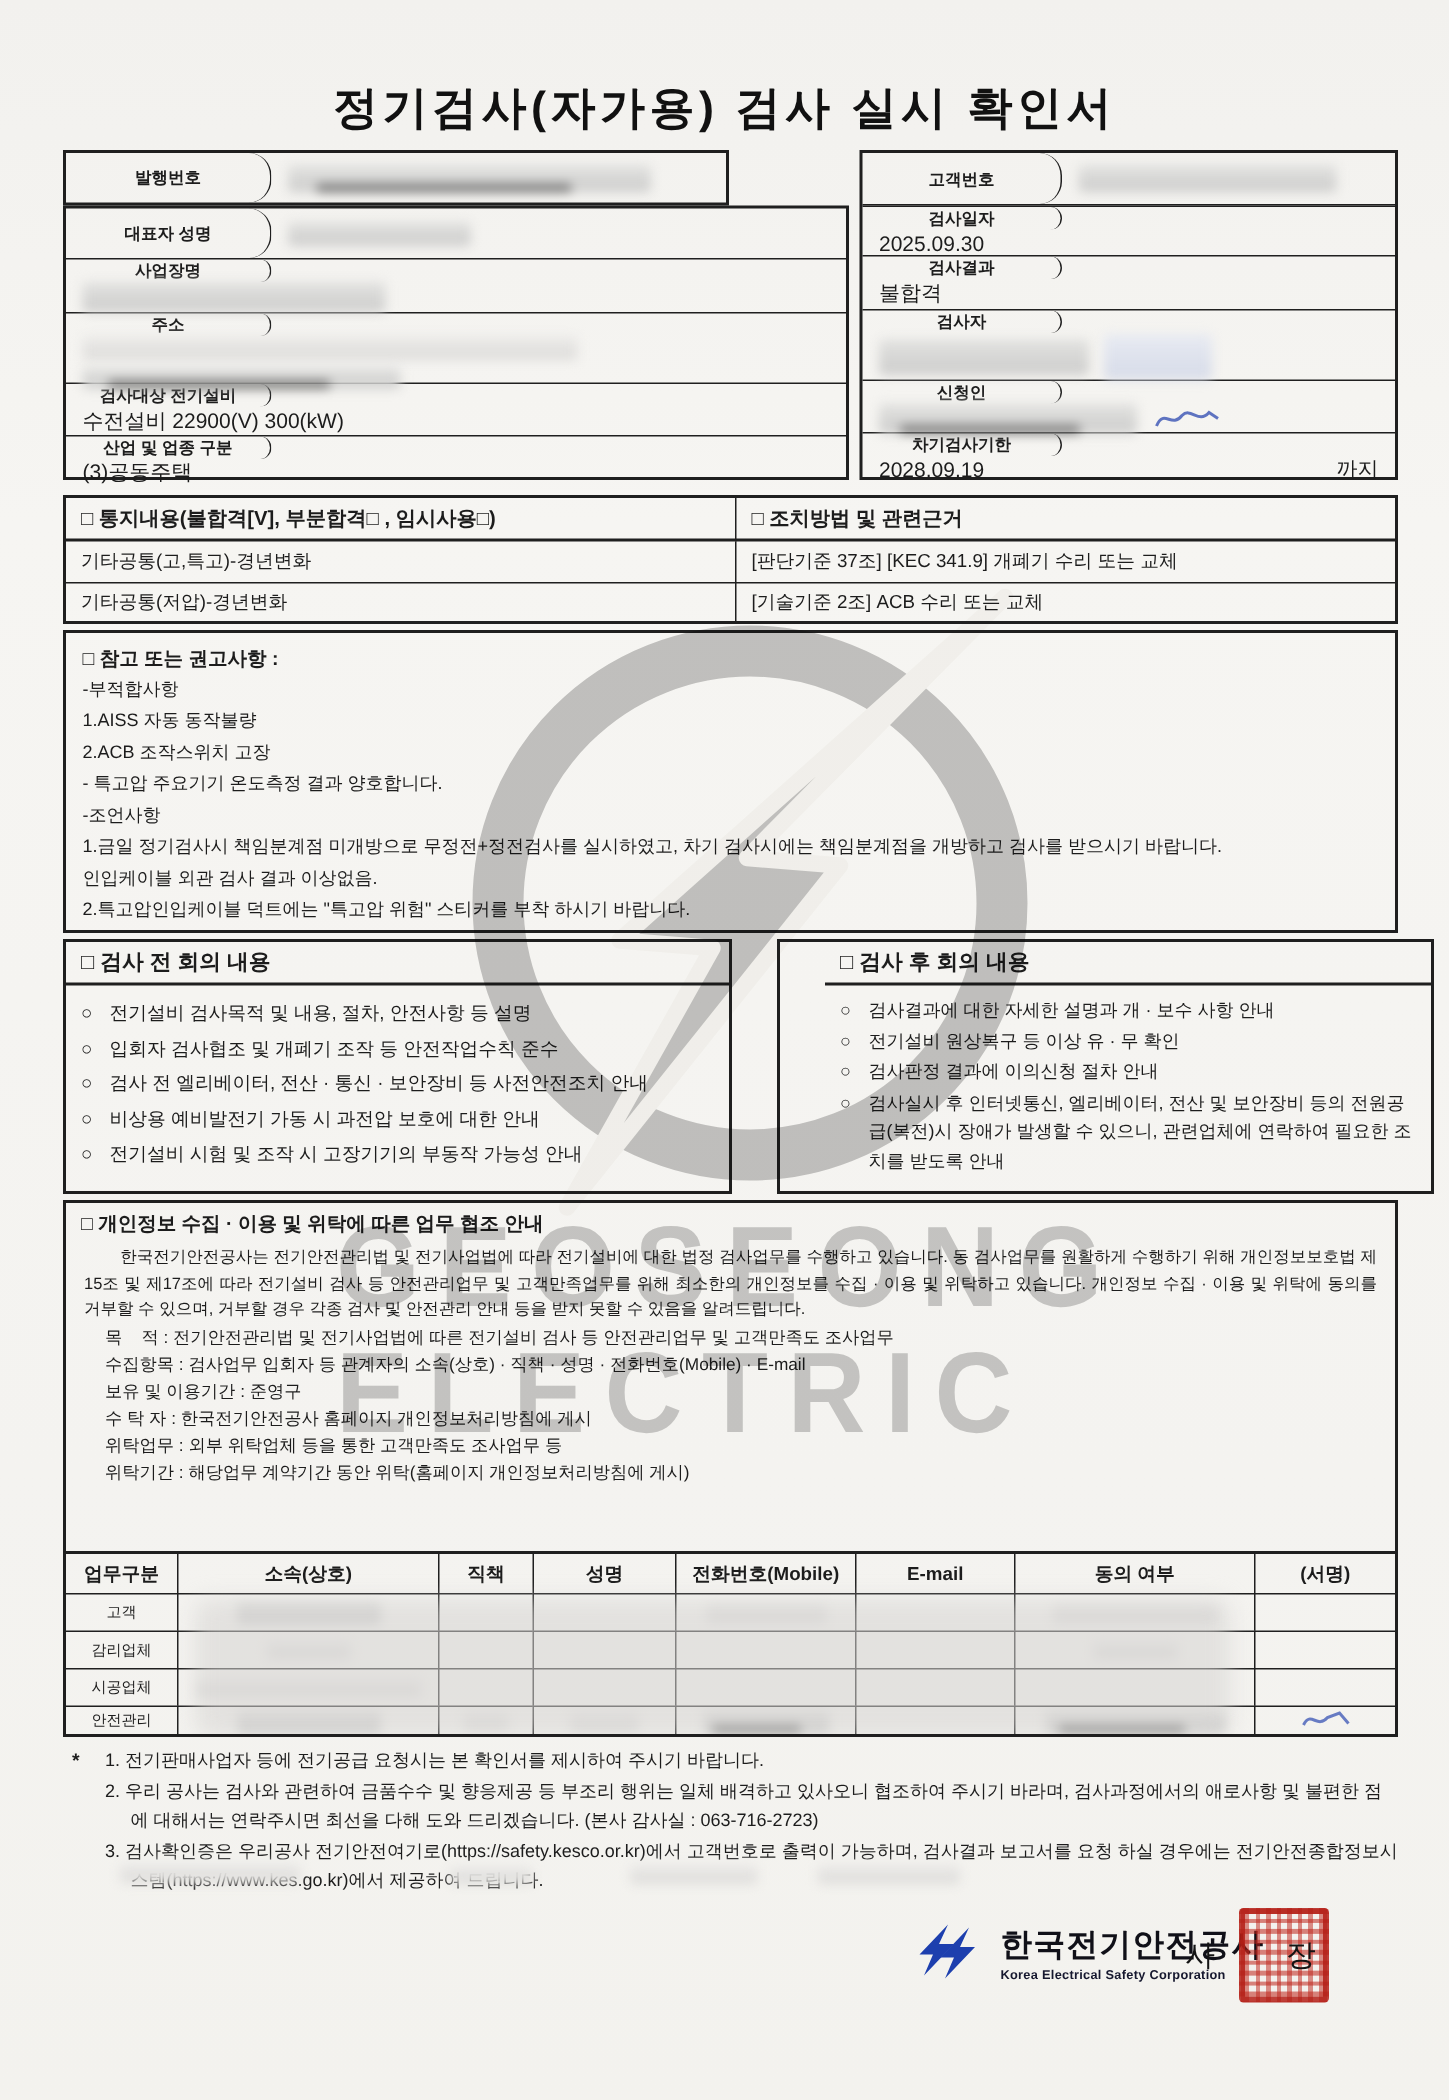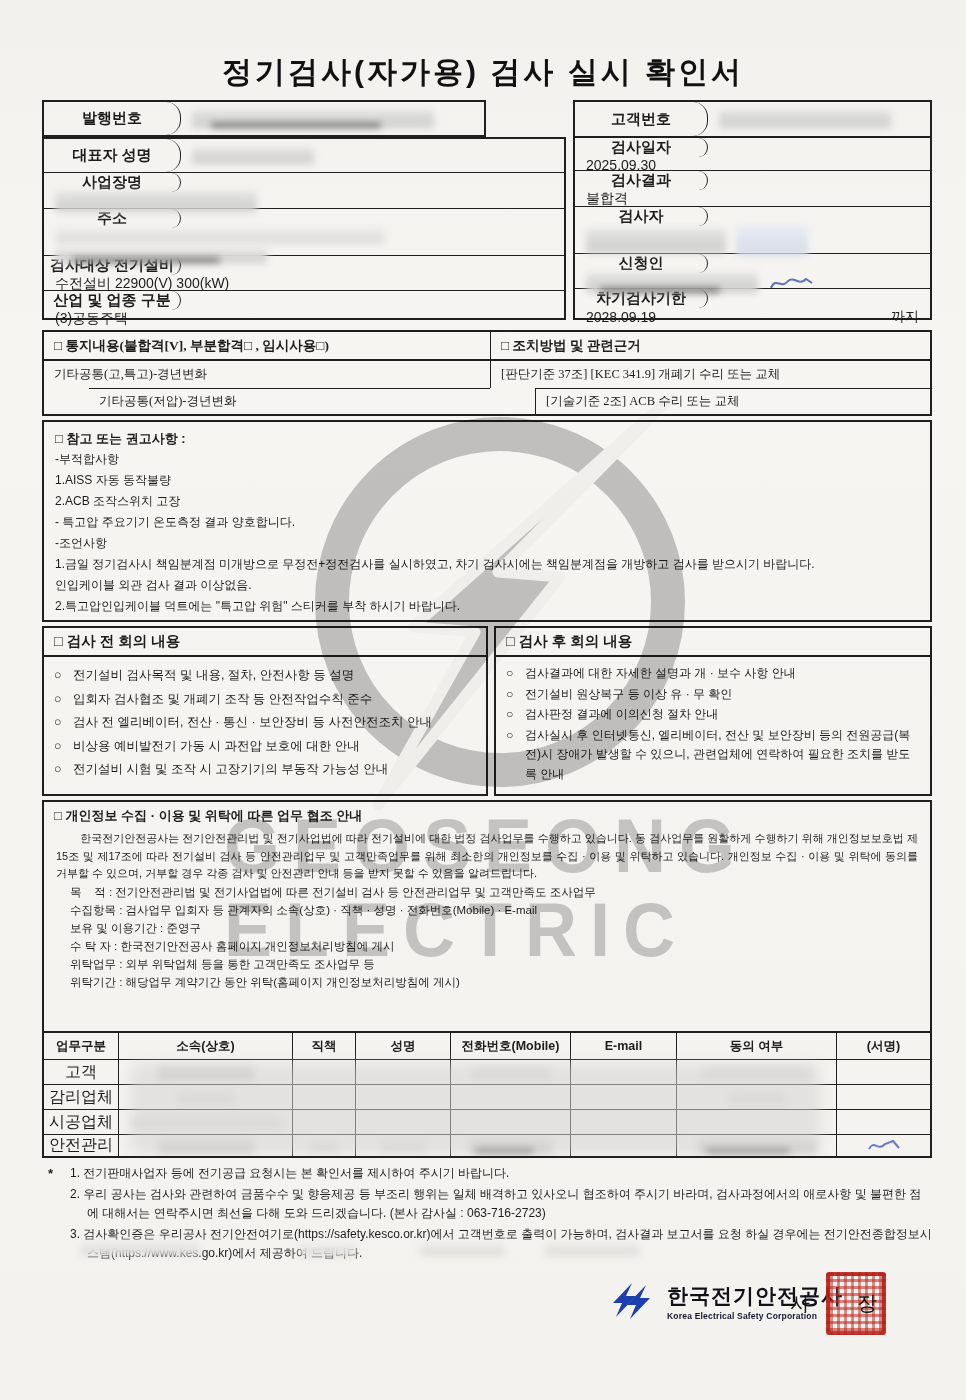--- a/index.html
+++ b/index.html
@@ -7,21 +7,21 @@
     background:linear-gradient(180deg,#f2f1ee 0%,#f6f5f2 25%,#f4f3f0 70%,#f3f2ee 100%);
     font-family:"Liberation Sans","DejaVu Sans",sans-serif;color:#1c1c1c;}
   .abs{position:absolute;}
 
   
   .title{position:absolute;left:0;top:52px;width:100%;text-align:center;
     font-size:30px;font-weight:800;letter-spacing:3px;color:#111;}
 
   
   .bx{border:2.5px solid #1f1f1f;box-sizing:border-box;background:transparent;}
-  .lbl{display:flex;align-items:center;justify-content:center;font-weight:700;font-size:15px;border-radius:15px;}
+  .lbl{display:flex;align-items:center;justify-content:center;font-weight:700;font-size:11px;border-radius:15px;}
   .val{flex:1;display:flex;align-items:center;padding:0 11px;font-size:14px;gap:10px;}
 
   
   .hdr{position:absolute;left:42px;top:100px;width:890px;height:224px;}
   .issue-box{position:absolute;left:0;top:0;width:444px;height:37px;display:flex;}
   .issue-box .lbl{width:136px;border-right:1.5px solid #1f1f1f;}
   .left-main{position:absolute;left:0;top:37px;width:524px;height:183px;
     display:grid;grid-template-rows:33px 36px 47px 35px 1fr;}
   .right-main{position:absolute;left:531px;top:0;width:359px;height:220px;
     display:grid;grid-template-rows:35px 33px 36px 47px 35px 1fr;}
@@ -43,35 +43,35 @@
   .bz-ceo{width:122px;height:16px;}    .bz-biz{width:202px;height:20px;}
   .bz-ad1{width:330px;height:16px;}    .bz-ad2{width:212px;height:14px;}
   .bz-insp{width:140px;height:24px;}   .bz-insp2{width:72px;height:30px;}
   .bz-app{width:172px;height:20px;}
   .stack{display:flex;flex-direction:column;gap:5px;align-items:flex-start;}
   .sig-squiggle{flex:0 0 auto;}
 
   
   .notice{position:absolute;left:42px;top:330px;width:890px;height:86px;
     display:grid;grid-template-columns:446px 1fr;grid-template-rows:29px 27px 1fr;}
-  .nc{display:flex;align-items:center;padding:0 10px;box-sizing:border-box;font-family:Liberation Serif, serif;}
+  .nc{display:flex;align-items:center;padding:0 10px;box-sizing:border-box;}
   .nc.h{font-weight:700;font-size:13.5px;border-bottom:2px solid #1f1f1f;}
   .nc.c2{border-left:1.5px solid #1f1f1f;}
-  .nc.r3{border-top:1.5px solid #1f1f1f;margin-left:45px;}
+  .nc.r3{border-top:1.5px solid #1f1f1f;}
   .nc.d{font-size:12.5px;}
 
   
   .remarks{position:absolute;left:42px;top:420px;width:890px;height:202px;
     padding:6px 11px;font-size:12px;line-height:21px;box-sizing:border-box;}
   .remarks .rm-title{font-size:13px;font-weight:700;}
 
   
   .meet{position:absolute;top:626px;height:170px;box-sizing:border-box;}
   .meet.pre{left:42px;width:446px;}
-  .meet.post{left:494px;width:438px;}
+  .meet.post{left:518px;width:438px;padding-left:30px;}
   .meet .mt{padding:4px 10px;font-size:14.5px;font-weight:700;border-bottom:2px solid #1f1f1f;}
   .meet .mlist{padding:7px 10px 0 10px;}
   .mi{display:flex;gap:6px;}
   .mi .o{flex:0 0 13px;}
   .pre .mi{font-size:12.5px;line-height:23.5px;}
   .post .mi{font-size:12px;line-height:19.5px;margin-bottom:1px;}
 
   
   .pv{position:absolute;left:42px;top:800px;width:890px;height:358px;box-sizing:border-box;overflow:hidden;}
   .pv-text{padding:5px 10px 0 10px;}
@@ -81,21 +81,21 @@
   .pv-details div{font-size:11.5px;line-height:18px;white-space:pre-wrap;padding-left:16px;}
 
   .pv-table{position:absolute;left:0;bottom:0;width:100%;border-top:2px solid #1f1f1f;
     display:grid;box-sizing:border-box;
     grid-template-columns:74px 174px 63px 95px 120px 106px 160px 1fr;
     grid-template-rows:26px 25px 25px 25px 1fr;}
   .ct{display:flex;align-items:center;justify-content:center;box-sizing:border-box;overflow:hidden;}
   .ct.cl{border-left:1.5px solid #1f1f1f;}
   .ct.rt{border-top:1.5px solid #1f1f1f;}
   .ct.h{font-weight:700;font-size:12.5px;}
-  .ct.rowlab{font-size:16px;}
+  .ct.rowlab{font-size:10px;}
   .ct-wash{position:absolute;left:86px;top:30px;width:690px;height:92px;
     background:rgba(213,212,209,.55);filter:blur(7px);border-radius:10px;pointer-events:none;}
   .bz-t1{width:96px;height:15px;} .bz-t2{width:80px;height:13px;} .bz-t3{width:110px;height:13px;}
   .bz-t4{width:56px;height:12px;} .bz-t5{width:150px;height:12px;} .bz-t6{width:30px;height:12px;}
   .bz-t7{width:46px;height:13px;} .bz-t8{width:84px;height:15px;}  .bz-t9{width:120px;height:15px;}
 
   
   .fn{position:absolute;left:42px;top:1164px;width:890px;font-size:12px;line-height:19px;}
   .fn-star{position:absolute;left:6px;top:0;font-size:13px;font-weight:700;}
   .fn-items{padding-left:28px;}

